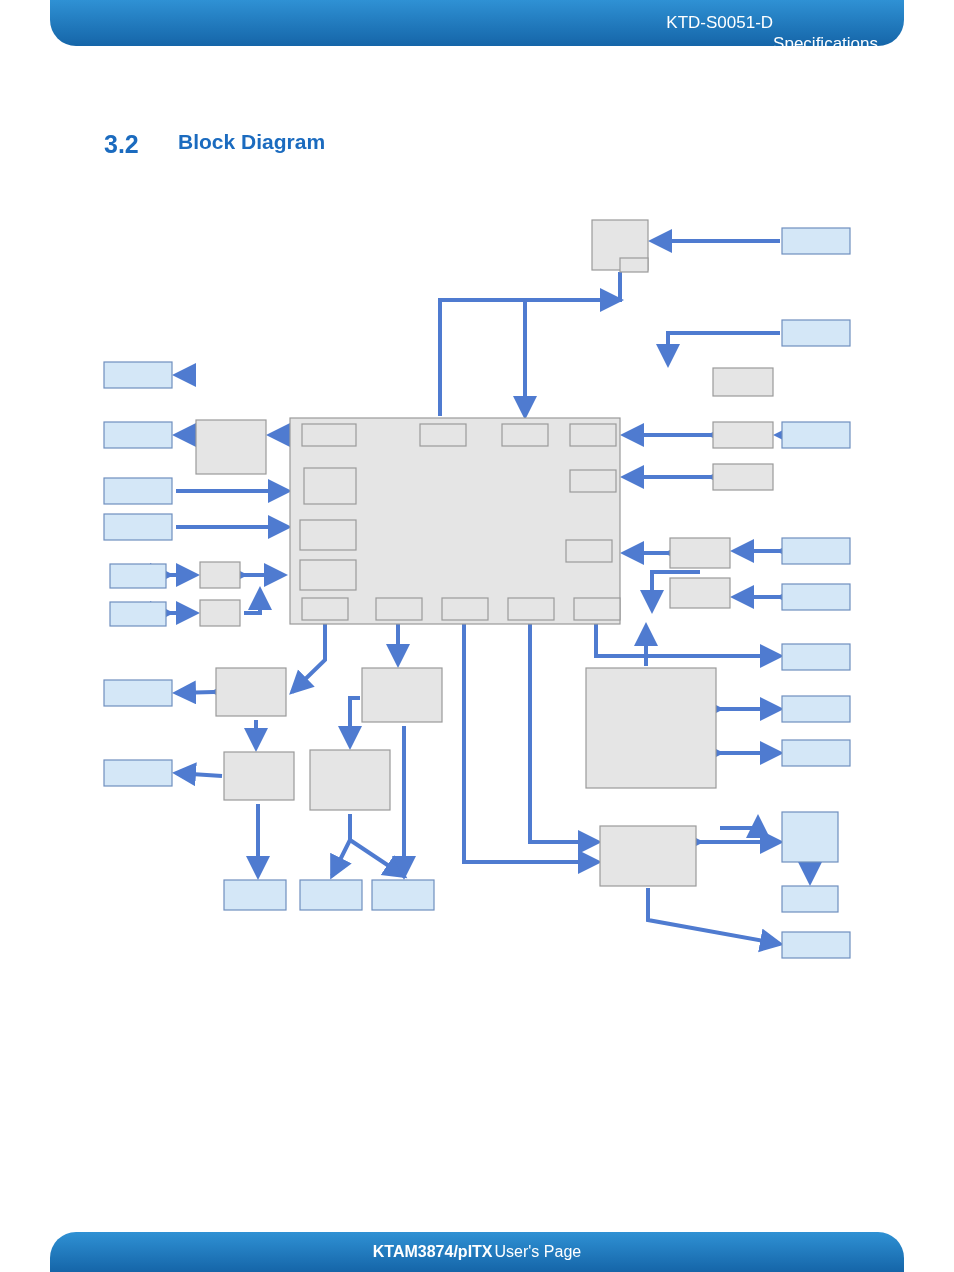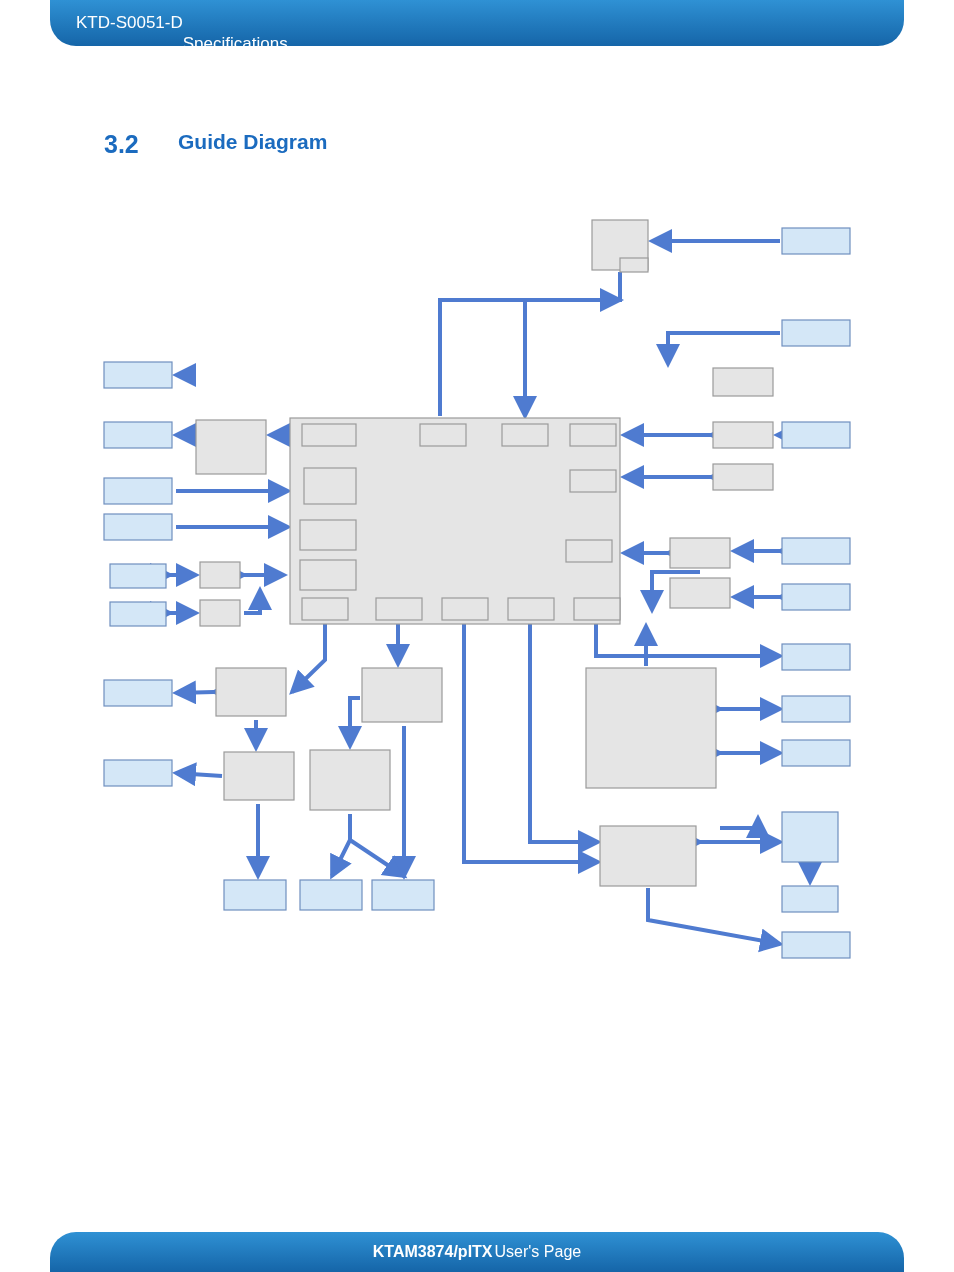--- a/index.html
+++ b/index.html
@@ -1,17 +1,17 @@
 <!DOCTYPE html>
 <html><head>
 <meta charset="utf-8">
 <style>
   html,body{margin:0;padding:0;background:#fff;font-family:"Segoe UI",Arial,sans-serif;}
   .page{width:954px;height:1272px;position:relative;margin:0 auto;}
-  .headerbar{position:absolute;left:50px;right:50px;top:0;height:46px;background:linear-gradient(#2f91d4,#1565a8);border-bottom-left-radius:26px;border-bottom-right-radius:26px;color:#fff;font-size:17px;display:flex;align-items:center;padding:0 26px;}
+  .headerbar{position:absolute;left:50px;right:50px;top:0;height:46px;background:linear-gradient(#2f91d4,#1565a8);border-bottom-left-radius:26px;border-bottom-right-radius:26px;color:#fff;font-size:17px;display:flex;align-items:center;padding:0 26px;justify-content:flex-end;}
   .headerbar .hl{flex:0 0 auto;}
   .headerbar .hc{flex:1;text-align:center;font-size:16px;}
   .headerbar .hr{flex:0 0 auto;font-size:17px;margin-top:41px;}
   .sectnum{position:absolute;left:104px;top:130px;color:#1b6bbf;font-weight:700;font-size:25px;}
   .secttitle{position:absolute;left:178px;top:130px;color:#1b6bbf;font-weight:700;font-size:21px;}
   .footerbar{position:absolute;left:50px;right:50px;bottom:0;height:40px;background:linear-gradient(#2f91d4,#1565a8);border-top-left-radius:26px;border-top-right-radius:26px;color:#fff;display:flex;align-items:center;justify-content:center;font-size:16px;}
   .footerbar b{font-weight:700;margin-right:2px;}
   svg{position:absolute;left:0;top:0;}
   .box-g{fill:#e5e5e5;stroke:#9a9a9a;stroke-width:1.2;}
   .box-b{fill:#d4e7f7;stroke:#6f8fbf;stroke-width:1.2;}
@@ -20,21 +20,21 @@
 </head>
 <body>
 
 <div class="page">
   <div class="headerbar">
     <span class="hl">KTD-S0051-D</span>
     <span class="hr">Specifications</span>
   </div>
 
   <span class="sectnum">3.2</span>
-  <span class="secttitle">Guide Diagram</span>
+  <span class="secttitle">Block Diagram</span>
 
   <svg id="diag" width="954" height="1272">
     <defs>
       <marker id="ah" markerWidth="8" markerHeight="8" refX="5" refY="3" orient="auto">
         <path d="M0,0 L6,3 L0,6 Z" fill="#4f7bd0"></path>
       </marker>
     </defs>
     <g id="arrows">
         <polyline points="780,241 652,241" class="arrow" marker-end="url(#ah)"></polyline>
         <polyline points="620,272 620,300 525,300 525,416" class="arrow" marker-end="url(#ah)"></polyline>

